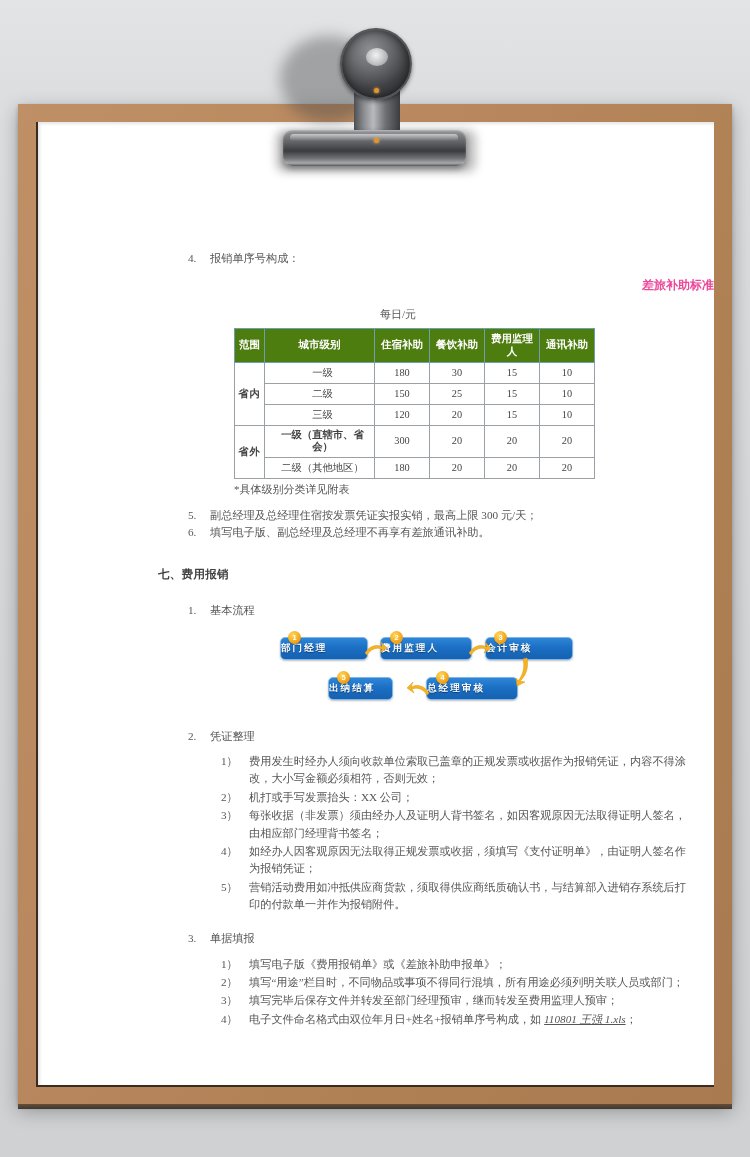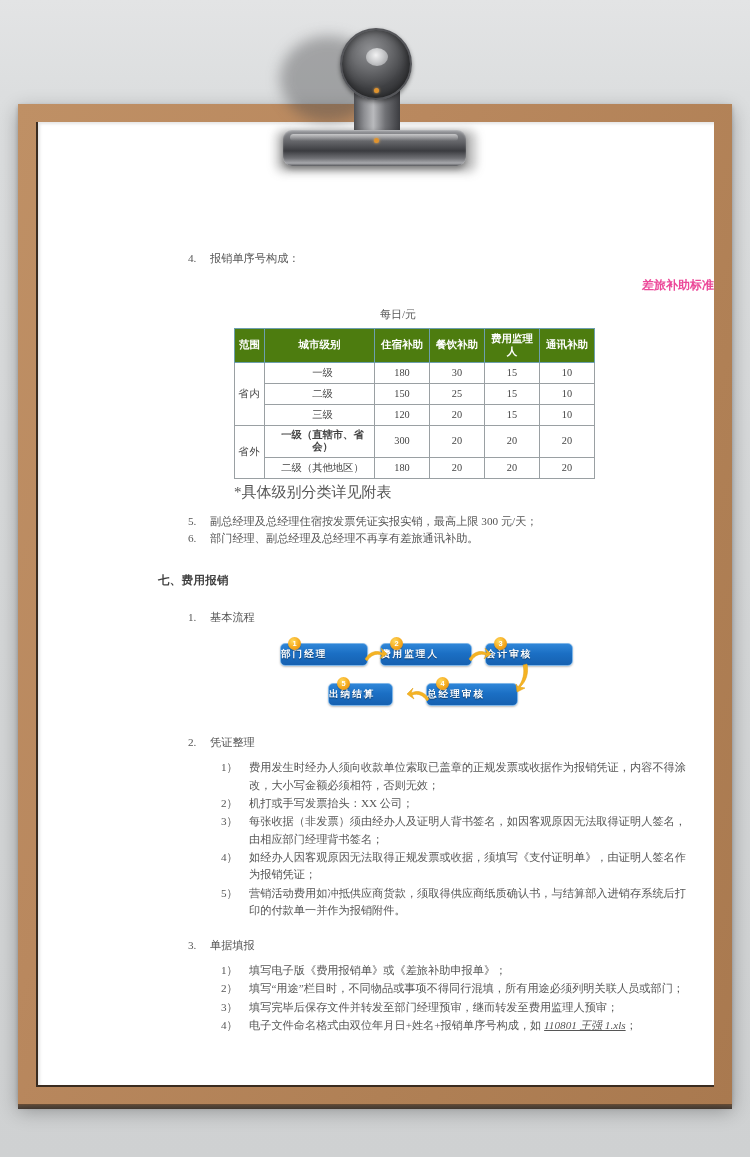--- a/index.html
+++ b/index.html
@@ -204,31 +204,31 @@
     background: #4d7c0f;
     color: #ffffff;
     font-weight: bold;
     font-size: 10.5px;
     line-height: 1.15;
     border-color: #6d9fae;
     height: 34px;
   }
   table.budget tbody td { height: 19px; background: #fff; }
   table.budget td.scope {
-    font-weight: normal;
+    font-weight: bold;
     letter-spacing: 1px;
   }
   table.budget td.city { font-size: 10.3px; line-height: 1.2; padding-left: 7px; }
   .col-scope { width: 30px; }
   .col-city  { width: 110px; }
   .col-num   { width: 55px; }
 
   .tbl-note {
     margin-left: 196px;
-    font-size: 15px;
+    font-size: 11px;
     color: #555;
   }
 
   
   .flow {
     position: relative;
     margin-left: 0;
     width: 676px;
     height: 88px;
   }
@@ -353,21 +353,21 @@
         </table>
 
         <div class="tbl-note" style="margin-top:2px;">*具体级别分类详见附表</div>
 
         <div class="lvl1" style="margin-top:9px;">
           <div class="num">5.</div>
           <div class="body">副总经理及总经理住宿按发票凭证实报实销，最高上限 300 元/天；</div>
         </div>
         <div class="lvl1">
           <div class="num">6.</div>
-          <div class="body">部门经理、副总经理及总经理不再享有差旅通讯补助。</div>
+          <div class="body">填写电子版、副总经理及总经理不再享有差旅通讯补助。</div>
         </div>
 
         <div class="section-head" style="margin-top:24px;">七、费用报销</div>
 
         <div class="lvl1" style="margin-top:19px;">
           <div class="num">1.</div>
           <div class="body">基本流程</div>
         </div>
 
         <div class="flow" style="margin-top:12px;">

